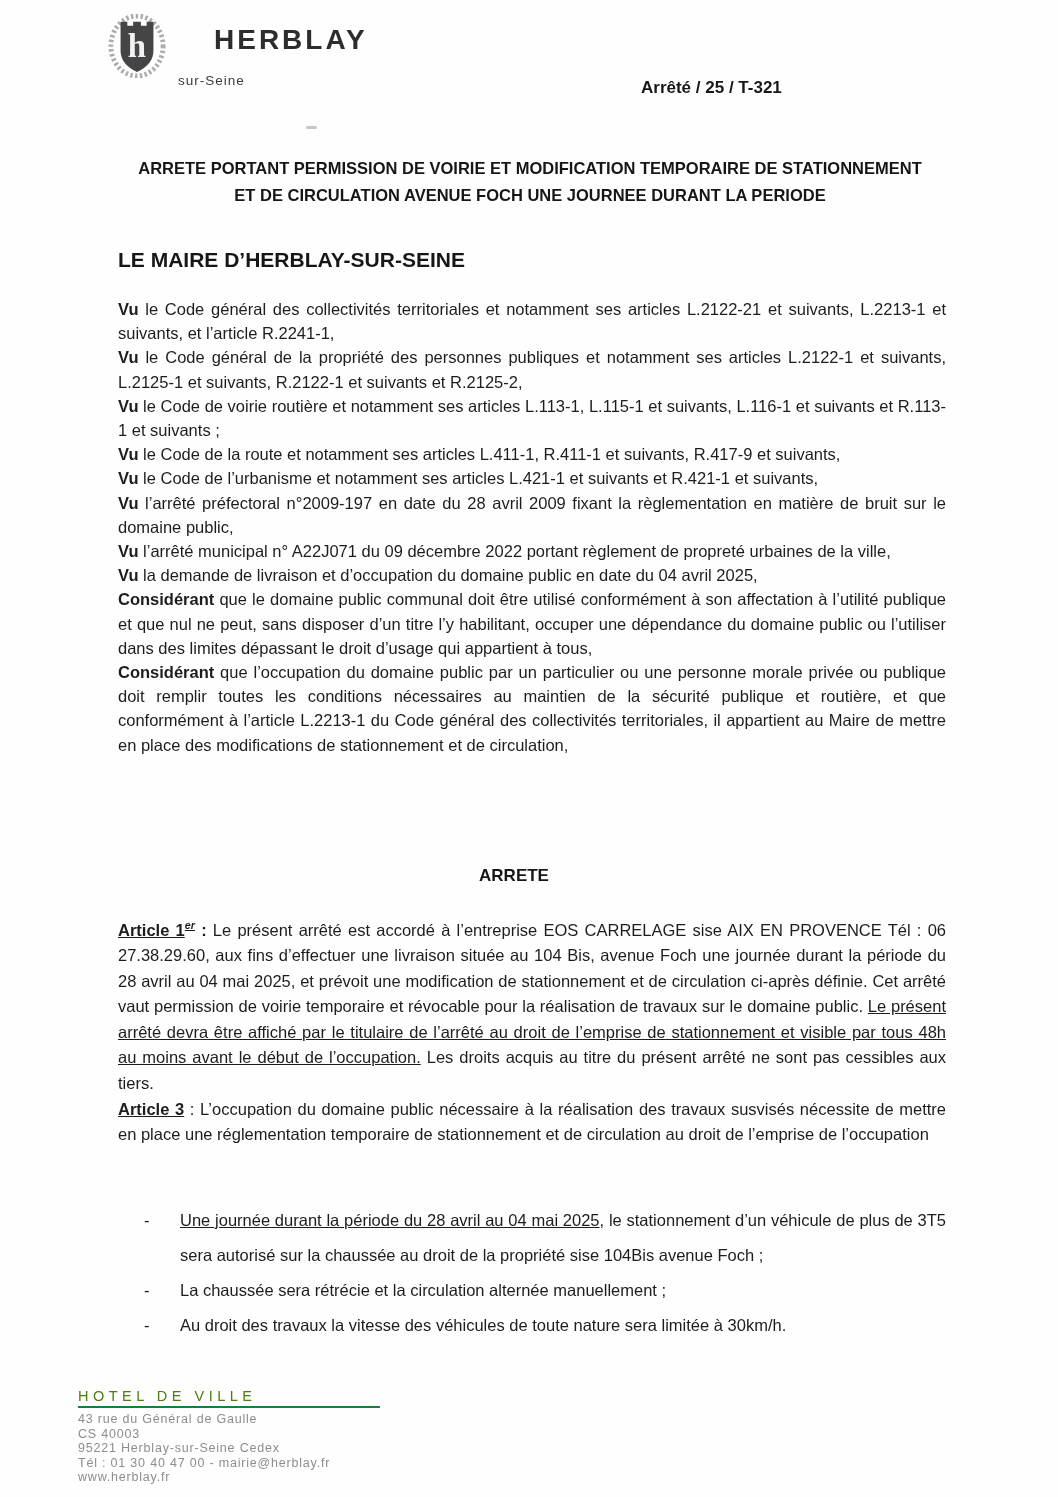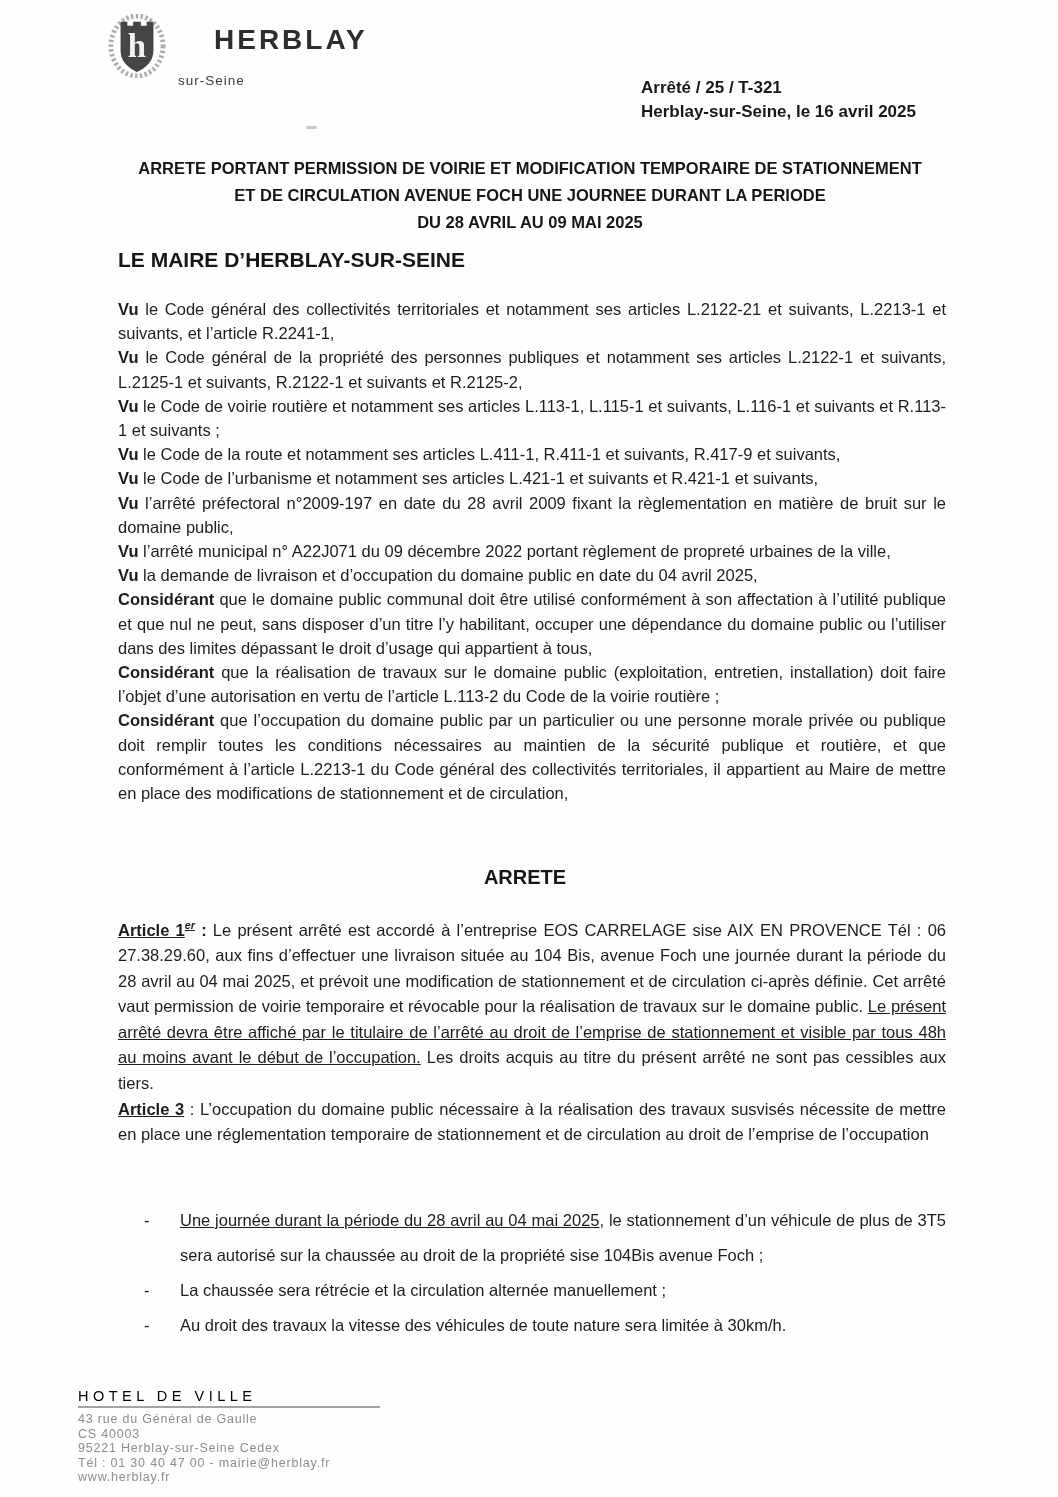--- a/index.html
+++ b/index.html
@@ -32,42 +32,42 @@
   
   .salutation{position:absolute;left:118px;top:248px;font-weight:bold;font-size:21px;color:#161616;}
   
   .recitals{
     position:absolute;left:118px;top:297px;width:828px;
     font-size:16.5px;line-height:24.2px;text-align:justify;color:#1d1d1d;
   }
   .recitals p{margin:0;}
   
   .arrete-heading{
-    position:absolute;left:111px;top:866px;width:828px;text-align:center;
-    font-weight:bold;font-size:20px;color:#161616;
+    position:absolute;left:100px;top:866px;width:828px;text-align:center;
+    font-weight:bold;font-size:17px;color:#161616;
   }
   
   .articles{
     position:absolute;left:118px;top:913px;width:828px;
     font-size:16.5px;line-height:25.6px;text-align:justify;color:#1d1d1d;
   }
   .articles p{margin:0;}
   
   .bullets{
     position:absolute;left:144px;top:1203px;width:802px;
     font-size:16.5px;line-height:35px;color:#1d1d1d;
   }
   .bullet-item{display:flex;margin:0;}
   .bullet-dash{flex:0 0 36px;}
   .bullet-body{flex:1 1 auto;text-align:justify;}
   
   .footer{position:absolute;left:78px;top:1388px;color:#8a8a8a;}
   .footer-title{
-    font-size:14.5px;letter-spacing:4.5px;color:#000000;
-    border-bottom:2px solid #a3a3a3;width:302px;padding-bottom:2px;margin-bottom:4px;
+    font-size:14.5px;letter-spacing:4.5px;color:#4d7c0f;
+    border-bottom:2px solid #15803d;width:302px;padding-bottom:2px;margin-bottom:4px;
   }
   .footer-line{font-size:12.5px;line-height:14.5px;letter-spacing:.8px;color:#8d8d8d;}
   sup{font-size:.65em;font-style:italic;}
 </style>
 </head>
 <body>
 
 <div class="page">
 
   <header class="logo-block">
@@ -77,44 +77,41 @@
       <text x="30" y="44" text-anchor="middle" font-family="Liberation Serif, serif" font-size="34" font-weight="bold" fill="#f2f2f2">h</text>
     </svg>
     <div class="logo-text">
       <span class="logo-name">HERBLAY</span>
       <span class="logo-sub">sur-Seine</span>
     </div>
   </header>
 
   <div class="ref-block">
     <div>Arrêté / 25 / T-321</div>
-    <div>Herblay-sur-Seine, le 16 avril 2025</div>
   </div>
 
   <div class="artifact"></div>
 
   <div class="title">
     <div>ARRETE PORTANT PERMISSION DE VOIRIE ET MODIFICATION TEMPORAIRE DE STATIONNEMENT</div>
     <div>ET DE CIRCULATION AVENUE FOCH UNE JOURNEE DURANT LA PERIODE</div>
-    <div>DU 28 AVRIL AU 09 MAI 2025</div>
   </div>
 
   <div class="salutation">LE MAIRE D’HERBLAY-SUR-SEINE</div>
 
   <div class="recitals">
     <p><span style="font-weight: bold;">Vu</span><span> le Code général des collectivités territoriales et notamment ses articles L.2122-21 et suivants, L.2213-1 et suivants, et l’article R.2241-1,</span></p>
     <p><span style="font-weight: bold;">Vu</span><span> le Code général de la propriété des personnes publiques et notamment ses articles L.2122-1 et suivants, L.2125-1 et suivants, R.2122-1 et suivants et R.2125-2,</span></p>
     <p><span style="font-weight: bold;">Vu</span><span> le Code de voirie routière et notamment ses articles L.113-1, L.115-1 et suivants, L.116-1 et suivants et R.113-1 et suivants ;</span></p>
     <p><span style="font-weight: bold;">Vu</span><span> le Code de la route et notamment ses articles L.411-1, R.411-1 et suivants, R.417-9 et suivants,</span></p>
     <p><span style="font-weight: bold;">Vu</span><span> le Code de l’urbanisme et notamment ses articles L.421-1 et suivants et R.421-1 et suivants,</span></p>
     <p><span style="font-weight: bold;">Vu</span><span> l’arrêté préfectoral n°2009-197 en date du 28 avril 2009 fixant la règlementation en matière de bruit sur le domaine public,</span></p>
     <p><span style="font-weight: bold;">Vu</span><span> l’arrêté municipal n° A22J071 du 09 décembre 2022 portant règlement de propreté urbaines de la ville,</span></p>
     <p><span style="font-weight: bold;">Vu</span><span> la demande de livraison et d’occupation du domaine public en date du 04 avril 2025,</span></p>
     <p><span style="font-weight: bold;">Considérant</span><span> que le domaine public communal doit être utilisé conformément à son affectation à l’utilité publique et que nul ne peut, sans disposer d’un titre l’y habilitant, occuper une dépendance du domaine public ou l’utiliser dans des limites dépassant le droit d’usage qui appartient à tous,</span></p>
-    <p><span style="font-weight: bold;">Considérant</span><span> que la réalisation de travaux sur le domaine public (exploitation, entretien, installation) doit faire l’objet d’une autorisation en vertu de l’article L.113-2 du Code de la voirie routière ;</span></p>
     <p><span style="font-weight: bold;">Considérant</span><span> que l’occupation du domaine public par un particulier ou une personne morale privée ou publique doit remplir toutes les conditions nécessaires au maintien de la sécurité publique et routière, et que conformément à l’article L.2213-1 du Code général des collectivités territoriales, il appartient au Maire de mettre en place des modifications de stationnement et de circulation,</span></p>
   </div>
 
   <div class="arrete-heading">ARRETE</div>
 
   <div class="articles">
     <p><span style="font-weight: bold; text-decoration: underline;">Article 1</span><sup style="font-weight: bold; text-decoration: underline;">er</sup><span style="font-weight: bold;"> : </span><span>Le présent arrêté est accordé à l’entreprise EOS CARRELAGE sise AIX EN PROVENCE Tél : 06 27.38.29.60, aux fins d’effectuer une livraison située au 104 Bis, avenue Foch une journée durant la période du 28 avril au 04 mai 2025, et prévoit une modification de stationnement et de circulation ci-après définie. Cet arrêté vaut permission de voirie temporaire et révocable pour la réalisation de travaux sur le domaine public. </span><span style="text-decoration: underline;">Le présent arrêté devra être affiché par le titulaire de l’arrêté au droit de l’emprise de stationnement et visible par tous 48h au moins avant le début de l’occupation.</span><span>  Les droits acquis au titre du présent arrêté ne sont pas cessibles aux tiers.</span></p>
     <p><span style="font-weight: bold; text-decoration: underline;">Article 3</span><span> : L’occupation du domaine public nécessaire à la réalisation des travaux susvisés nécessite de mettre en place une réglementation temporaire de stationnement et de circulation au droit de l’emprise de l’occupation</span></p>
   </div>
 

